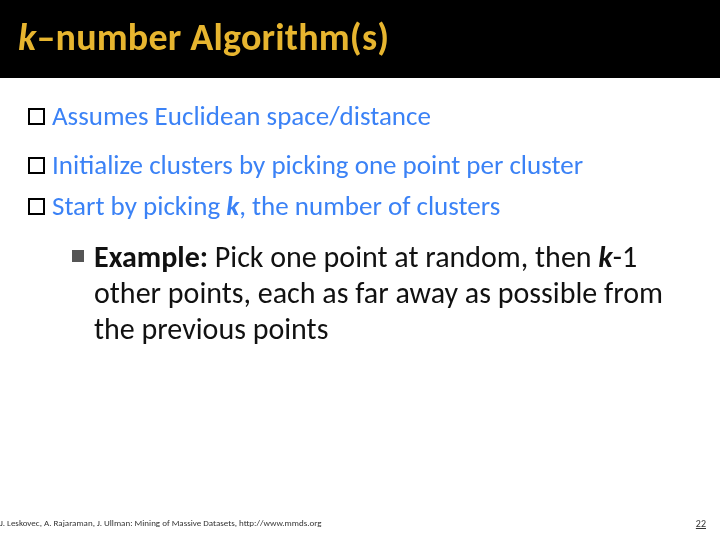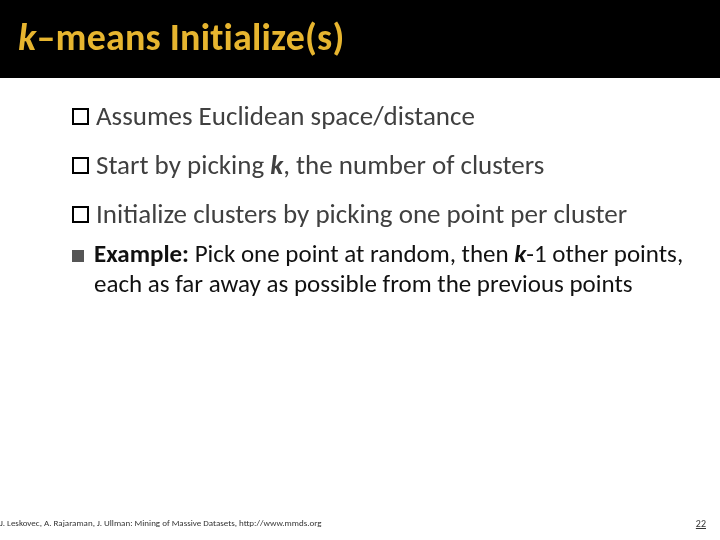--- a/index.html
+++ b/index.html
@@ -24,41 +24,40 @@
   .title-text .it { font-style: italic; }
   .content {
     padding: 22px 28px 0 28px;
   }
   .bullet {
     display: flex;
     align-items: flex-start;
     margin-bottom: 18px;
     font-size: 27px;
     line-height: 1.15;
-    color: #404040;
-    margin-left: 44px;
+    color: #3b82f6;
   }
   .bullet .sq {
     width: 17px;
     height: 17px;
     border: 2px solid #000;
     flex: 0 0 17px;
     margin-top: 8px;
     margin-right: 7px;
   }
   .bullet .txt { flex: 1; }
   .bullet .txt .bi { font-weight: 700; font-style: italic; }
   .subwrap {
     margin-left: 44px;
     margin-top: 4px;
   }
   .sub {
     display: flex;
     align-items: flex-start;
-    font-size: 25px;
+    font-size: 30px;
     line-height: 1.2;
     color: #111;
   }
   .sub .sqf {
     width: 12px;
     height: 12px;
     background: #555;
     flex: 0 0 12px;
     margin-top: 11px;
     margin-right: 10px;
@@ -82,39 +81,39 @@
     font-size: 10px;
     color: #333;
     text-decoration: underline;
   }
 </style>
 </head>
 <body>
 
 <div class="title-bar">
   <div class="title-text">
-    <span class="it">k</span><span>–means Initialize(s)</span>
+    <span class="it">k</span><span>–number Algorithm(s)</span>
   </div>
 </div>
 
 <div class="content">
 
   <div class="bullet">
     <span class="sq"></span>
     <span class="txt">Assumes Euclidean space/distance</span>
   </div>
 
+  <div class="bullet" style="margin-bottom:10px;">
+    <span class="sq"></span>
+    <span class="txt">Initialize clusters by picking one point per cluster</span>
+  </div>
+
   <div class="bullet">
     <span class="sq"></span>
     <span class="txt"><span>Start by picking </span><span class="bi">k</span><span>, the number of clusters</span></span>
-  </div>
-
-  <div class="bullet" style="margin-bottom:10px;">
-    <span class="sq"></span>
-    <span class="txt">Initialize clusters by picking one point per cluster</span>
   </div>
 
   <div class="subwrap">
     <div class="sub">
       <span class="sqf"></span>
       <span class="txt"><span class="b">Example:</span><span> Pick one point at random, then </span><span class="bi">k</span><span>-1 other points, each as far away as possible from the previous points</span></span>
     </div>
   </div>
 
 </div>

